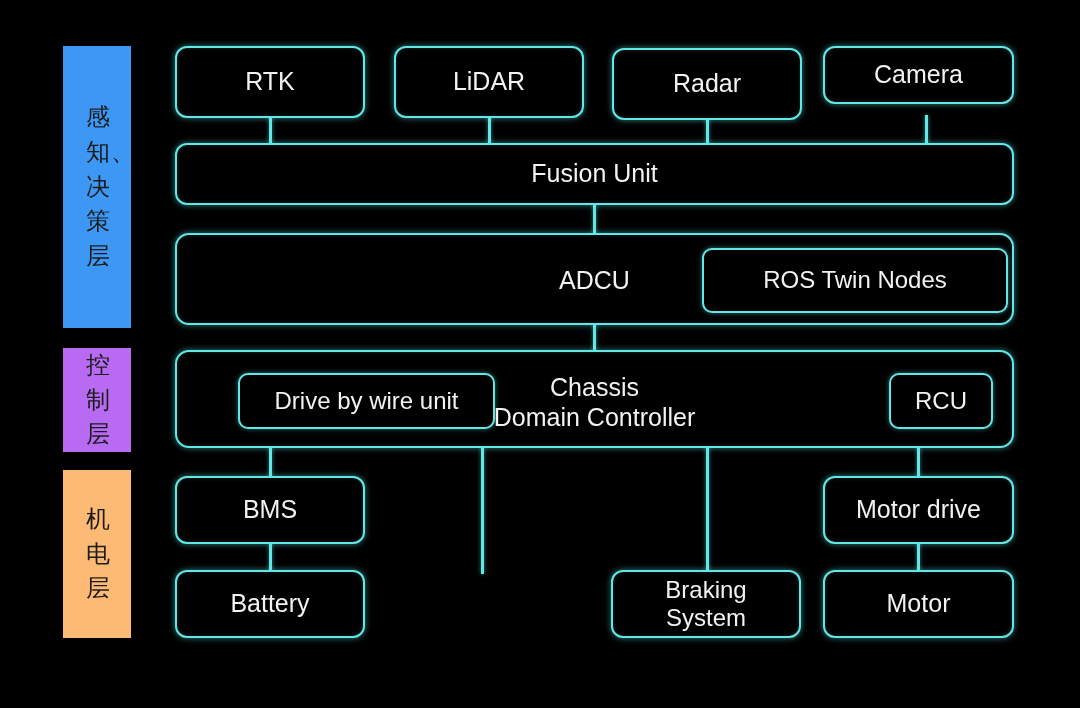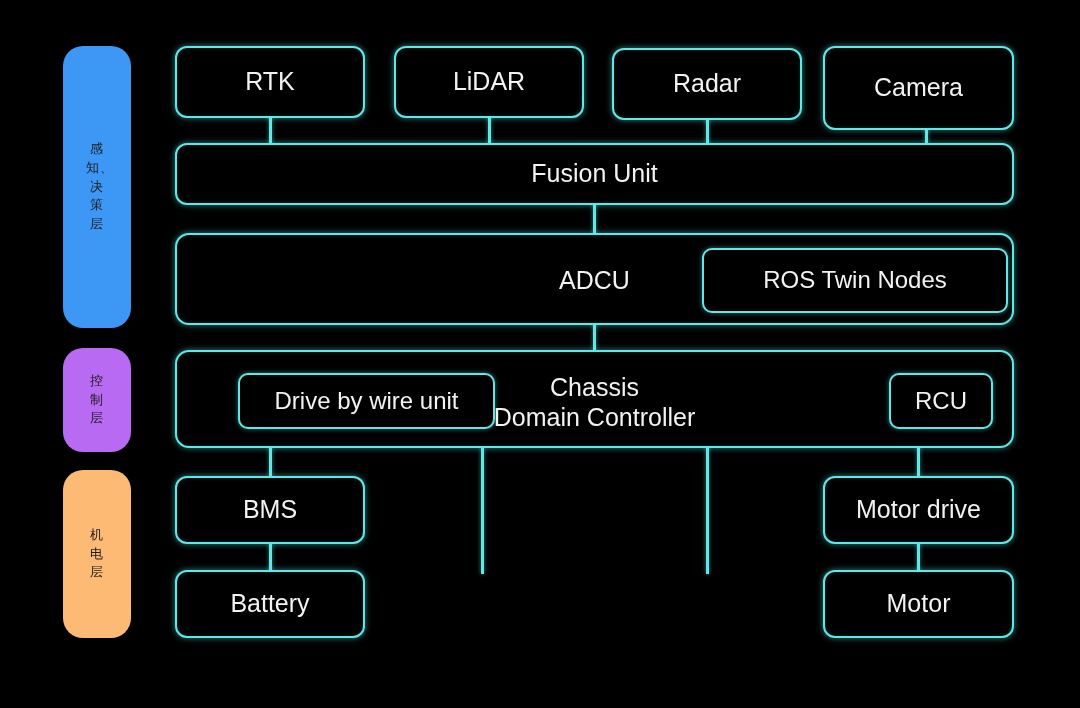--- a/index.html
+++ b/index.html
@@ -21,26 +21,26 @@
     left: 0;
     top: 0;
     width: 1080px;
     height: 708px;
     background: #000000;
   }
 
   
   .layer-pill {
     position: absolute;
-    border-radius: 20px;
+    border-radius: 0;
     display: flex;
     align-items: center;
     justify-content: center;
     color: #1b1b1b;
-    font-size: 13px;
+    font-size: 24px;
     line-height: 1.45;
     letter-spacing: 1px;
     text-align: center;
     writing-mode: horizontal-tb;
     box-sizing: border-box;
     padding: 4px 0;
   }
   .layer-pill .pill-text {
     display: block;
     width: 22px;
@@ -147,21 +147,21 @@
   </div>
 
   <div class="node" style="left:394px; top:46px; width:190px; height:72px;">
     <span class="label">LiDAR</span>
   </div>
 
   <div class="node" style="left:612px; top:48px; width:190px; height:72px;">
     <span class="label">Radar</span>
   </div>
 
-  <div class="node" style="left:823px; top:46px; width:191px; height:84px;">
+  <div class="node" style="left:823px; top:46px; width:191px; height:58px;">
     <span class="label">Camera</span>
   </div>
 
   <div class="node" style="left:175px; top:143px; width:839px; height:62px;">
     <span class="label">Fusion Unit</span>
   </div>
 
   <div class="node container" style="left:175px; top:233px; width:839px; height:92px;">
     <span class="container-caption" style="left:0; right:0; top:30px;">ADCU</span>
     <div class="node sub" style="left:505px; top:13px; width:306px; height:65px;">
@@ -186,18 +186,22 @@
 
   <div class="node" style="left:823px; top:476px; width:191px; height:68px;">
     <span class="label">Motor drive</span>
   </div>
 
   <div class="node" style="left:175px; top:570px; width:190px; height:68px;">
     <span class="label">Battery</span>
   </div>
 
 
+  <div class="node" style="left:611px; top:570px; width:190px; height:68px; font-size:24px;">
+    <span class="label">Braking
+System</span>
+  </div>
 
   <div class="node" style="left:823px; top:570px; width:191px; height:68px;">
     <span class="label">Motor</span>
   </div>
 
 </div>
 
 </body></html>

